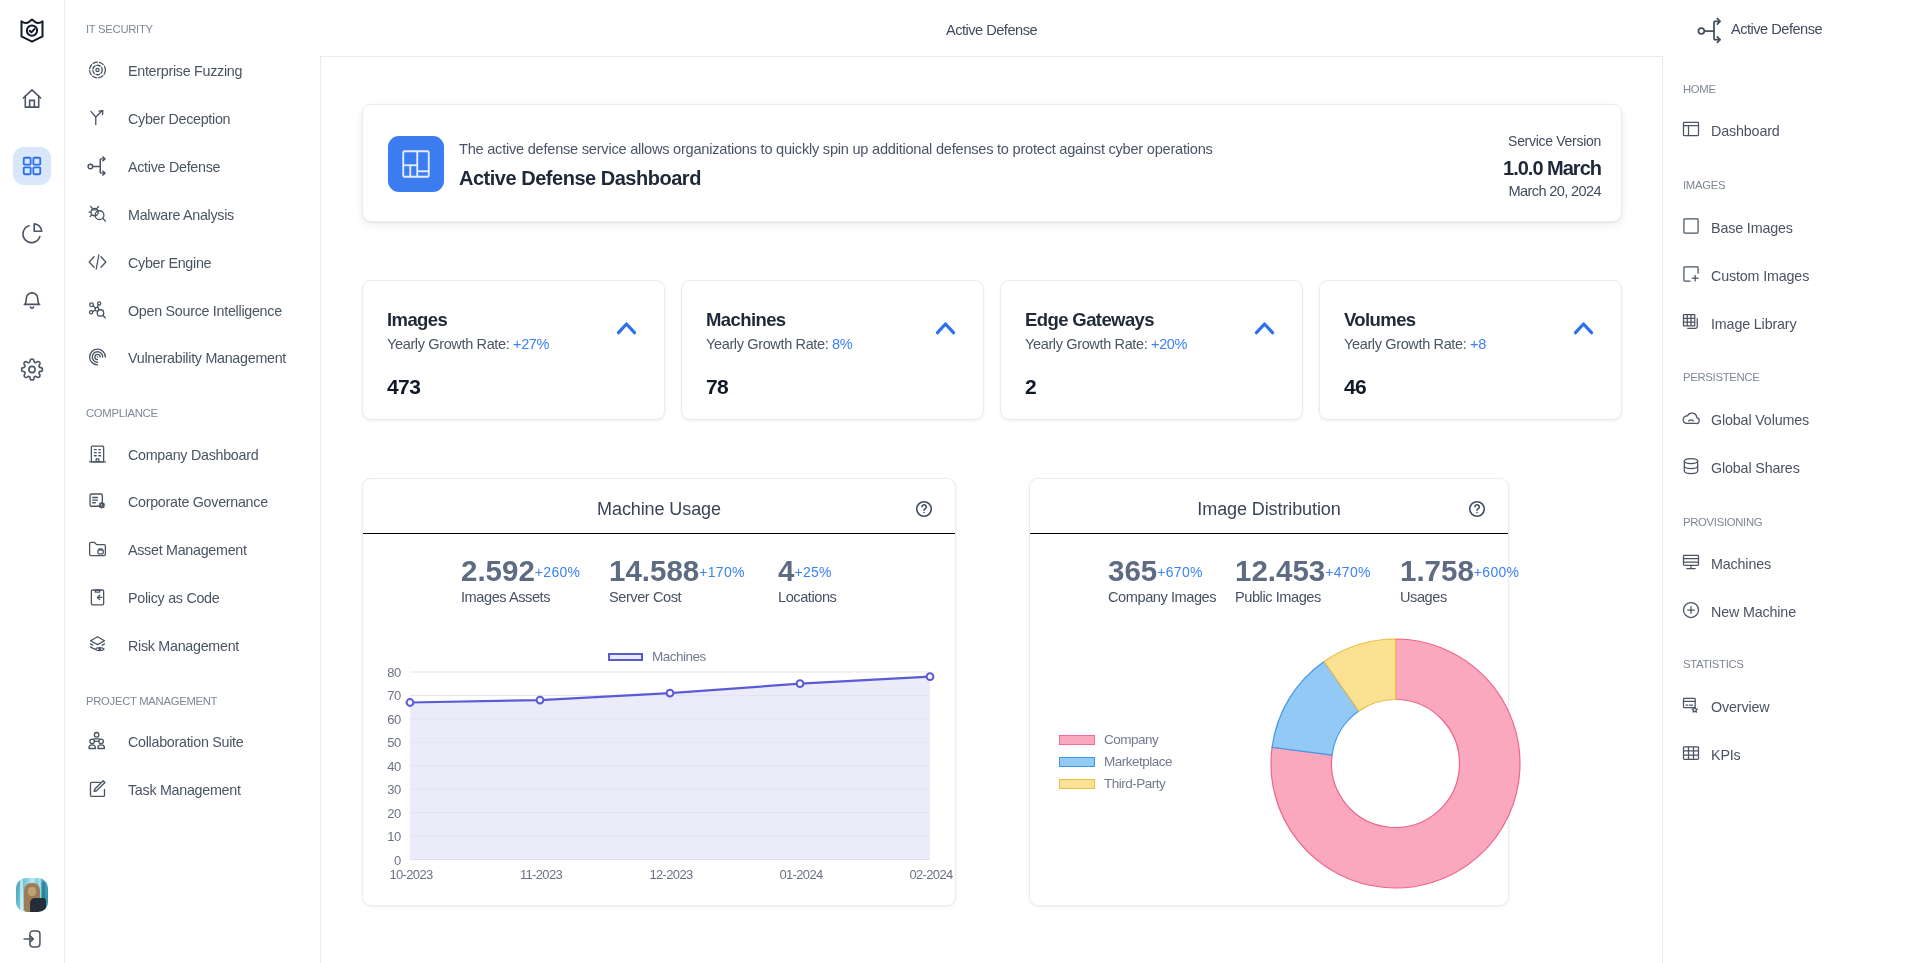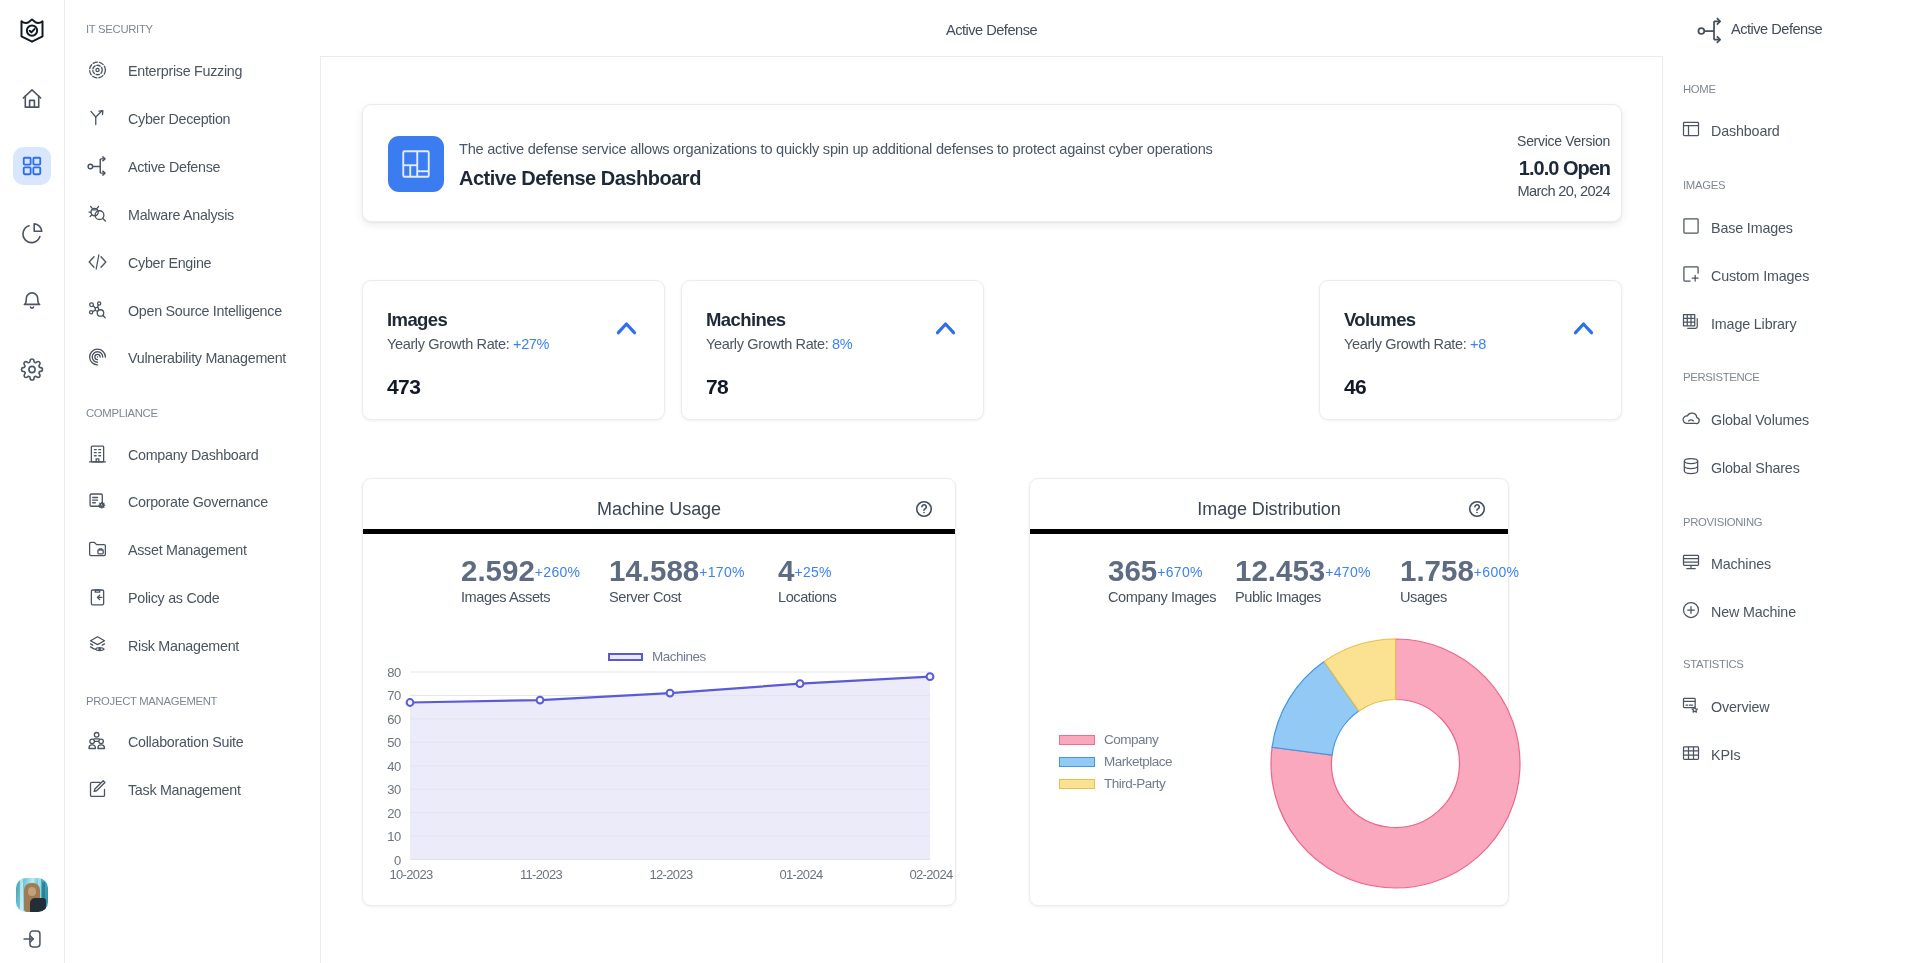--- a/index.html
+++ b/index.html
@@ -19,31 +19,31 @@
 #ptitle{position:absolute;top:22px;left:320px;width:1343px;text-align:center;font-size:14.6px;letter-spacing:-.5px;color:#414c5c}
 
 #panel{position:absolute;left:320px;top:56px;width:1343px;height:920px;background:#fff;border:1px solid #e9ebef}
 .card{position:absolute;background:#fff;border:1px solid #eaecf0;border-radius:9px;box-shadow:0 1px 3px rgba(16,24,40,.07)}
 #banner{box-shadow:0 3px 8px rgba(16,24,40,.08),0 1px 2px rgba(16,24,40,.05)}
 
 #banner{left:41px;top:47px;width:1260px;height:118px}
 #bicon{position:absolute;left:25px;top:31px;width:56px;height:56px;border-radius:11px;background:#3b7df1}
 #bdesc{position:absolute;left:96px;top:36px;font-size:14.6px;letter-spacing:-.24px;color:#4a5568}
 #btitle{position:absolute;left:96px;top:62px;font-size:20px;letter-spacing:-.48px;font-weight:bold;color:#1d2939}
-.bright{position:absolute;right:11px;text-align:left;white-space:nowrap}
+.bright{position:absolute;right:20px;text-align:left;white-space:nowrap}
 
 .scard{height:140px;width:303px;top:223px}
 .scard h3{position:absolute;left:24px;top:28px;font-size:18.5px;letter-spacing:-.6px;color:#1f2937;font-weight:bold}
 .scard .sub{position:absolute;left:24px;top:55px;font-size:14.5px;letter-spacing:-.36px;color:#4b5563}
 .scard .sub b{color:#3b82f6;font-weight:normal}
 .scard .val{position:absolute;left:24px;top:94px;font-size:21px;letter-spacing:-.6px;font-weight:bold;color:#111827}
 .scard svg{position:absolute;right:27px;top:39px}
 
 .ccard{top:421px;height:428px}
-.chead{position:absolute;left:0;top:0;right:0;height:55px;border-bottom:5px solid #000000;text-align:center;line-height:60px;font-size:18px;letter-spacing:-.1px;color:#3a4556}
+.chead{position:absolute;left:0;top:0;right:0;height:55px;border-bottom:1px solid #000000;text-align:center;line-height:60px;font-size:18px;letter-spacing:-.1px;color:#3a4556}
 .qicon{position:absolute;top:21px;width:18px;height:18px}
 .statrow{position:absolute;top:0;left:0;right:0}
 .stat{position:absolute;white-space:nowrap}
 .stat .n{font-size:29.5px;font-weight:bold;color:#5d6b83}
 .stat .p{font-size:14px;letter-spacing:.3px;color:#3b82f6;margin-left:0;vertical-align:4.5px}
 .stat .l{font-size:14.6px;letter-spacing:-.45px;color:#475263;margin-top:1px}
 .legrow{position:absolute;display:flex;align-items:center}
 .legbox{display:inline-block}
 .legtxt{font-size:13.5px;letter-spacing:-.5px;color:#727b8e;margin-left:9px}
 
@@ -263,36 +263,44 @@
         <rect x="1.8" y="1.8" width="20.4" height="20.4" rx="1"></rect>
         <path d="M13 1.8v20.4"></path>
           <path d="M1.8 13H13"></path>
           <path d="M7.4 13v9.2"></path>
           <path d="M13 17.8h9.4"></path>
       </svg>
     </div>
     <div id="bdesc">The active defense service allows organizations to quickly spin up additional defenses to protect against cyber operations</div>
     <div id="btitle">Active Defense Dashboard</div>
     <div class="bright" style="top:28px;font-size:14px;letter-spacing:-.29px;color:#414c5c">Service Version</div>
-    <div class="bright" style="top:52px;font-size:20px;letter-spacing:-1px;font-weight:bold;color:#1d2939">1.0.0 Open</div>
+    <div class="bright" style="top:52px;font-size:20px;letter-spacing:-1px;font-weight:bold;color:#1d2939">1.0.0 March</div>
     <div class="bright" style="top:78px;font-size:14.6px;letter-spacing:-.64px;color:#414c5c">March 20, 2024</div>
   </div>
 
   <div class="card scard" style="left:41px">
     <h3>Images</h3>
       <div class="sub">Yearly Growth Rate: <b>+27%</b></div>
       <div class="val">473</div>
     <svg width="21" height="16" viewBox="0 0 21 16" fill="none" stroke="#2e6ef0" stroke-width="3.2" stroke-linecap="round" stroke-linejoin="round">
         <path d="M2.5 12.7 10.5 4l8 8.7"></path>
       </svg>
   </div>
   <div class="card scard" style="left:360px">
     <h3>Machines</h3>
       <div class="sub">Yearly Growth Rate: <b>8%</b></div>
       <div class="val">78</div>
+    <svg width="21" height="16" viewBox="0 0 21 16" fill="none" stroke="#2e6ef0" stroke-width="3.2" stroke-linecap="round" stroke-linejoin="round">
+        <path d="M2.5 12.7 10.5 4l8 8.7"></path>
+      </svg>
+  </div>
+  <div class="card scard" style="left:679px">
+    <h3>Edge Gateways</h3>
+      <div class="sub">Yearly Growth Rate: <b>+20%</b></div>
+      <div class="val">2</div>
     <svg width="21" height="16" viewBox="0 0 21 16" fill="none" stroke="#2e6ef0" stroke-width="3.2" stroke-linecap="round" stroke-linejoin="round">
         <path d="M2.5 12.7 10.5 4l8 8.7"></path>
       </svg>
   </div>
   <div class="card scard" style="left:998px">
     <h3>Volumes</h3>
       <div class="sub">Yearly Growth Rate: <b>+8</b></div>
       <div class="val">46</div>
     <svg width="21" height="16" viewBox="0 0 21 16" fill="none" stroke="#2e6ef0" stroke-width="3.2" stroke-linecap="round" stroke-linejoin="round">
         <path d="M2.5 12.7 10.5 4l8 8.7"></path>

